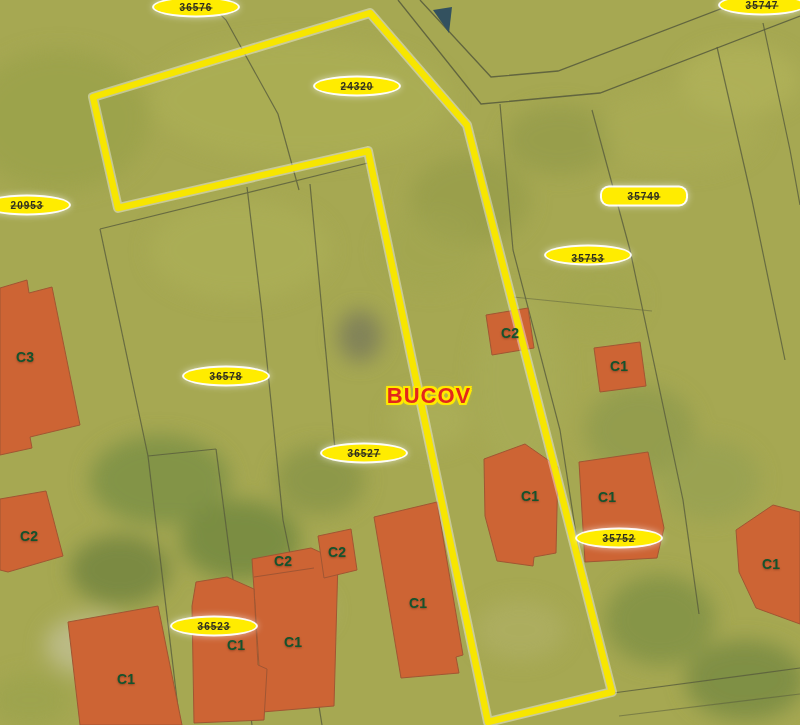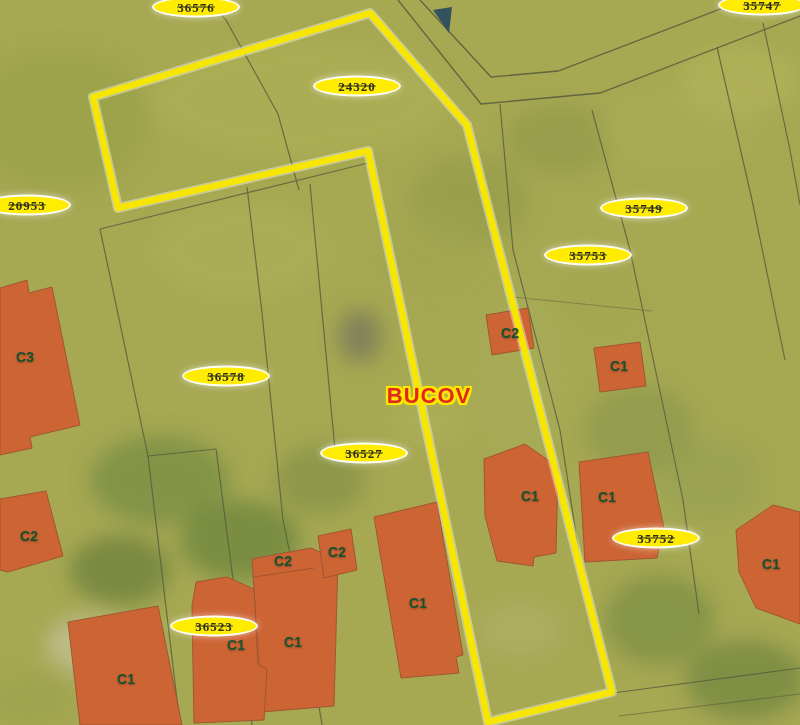--- a/index.html
+++ b/index.html
@@ -12,22 +12,22 @@
 
   
   .badge {
     position:absolute; width:84px; height:17px; border-radius:50%;
     background:#ffec00;
     box-shadow:0 0 0 2px rgba(255,255,255,.95), 0 0 7px 2px rgba(255,255,255,.55);
     display:flex; align-items:center; justify-content:center;
     transform:translate(-50%,-50%);
   }
   .badge span {
-    font-family:Liberation Serif, serif;
-    font-size:13px; font-weight:bold; letter-spacing:1px;
+    font-family:Liberation Sans, sans-serif;
+    font-size:10px; font-weight:bold; letter-spacing:1px;
     color:#2e2e20; text-decoration:line-through;
   }
 
   
   .blabel {
     position:absolute; transform:translate(-50%,-50%);
     font-size:14px; font-weight:bold; color:#14532d;
     text-shadow:0 1px 2px rgba(100,45,25,.55);
     white-space:nowrap;
   }
@@ -155,33 +155,33 @@
 
   <div class="badge" style="left:196px; top:7px;">
       <span>36576</span>
     </div>
   <div class="badge" style="left:357px; top:86px;">
       <span>24320</span>
     </div>
   <div class="badge" style="left:27px;  top:205px;">
       <span>20953</span>
     </div>
-  <div class="badge" style="left:644px; top:208px;">
+  <div class="badge" style="left:644px; top:196px;border-radius:7px;">
       <span>35749</span>
     </div>
   <div class="badge" style="left:588px; top:255px;align-items:flex-end;">
       <span>35753</span>
     </div>
   <div class="badge" style="left:226px; top:349px;margin-top:27px;">
       <span>36578</span>
     </div>
   <div class="badge" style="left:364px; top:453px;">
       <span>36527</span>
     </div>
-  <div class="badge" style="left:656px; top:538px;text-align:center;">
+  <div class="badge" style="left:619px; top:538px;text-align:center;">
       <span>35752</span>
     </div>
   <div class="badge" style="left:214px; top:626px;">
       <span>36523</span>
     </div>
   <div class="badge" style="left:762px; top:5px;">
       <span>35747</span>
     </div>
 
 </div>

